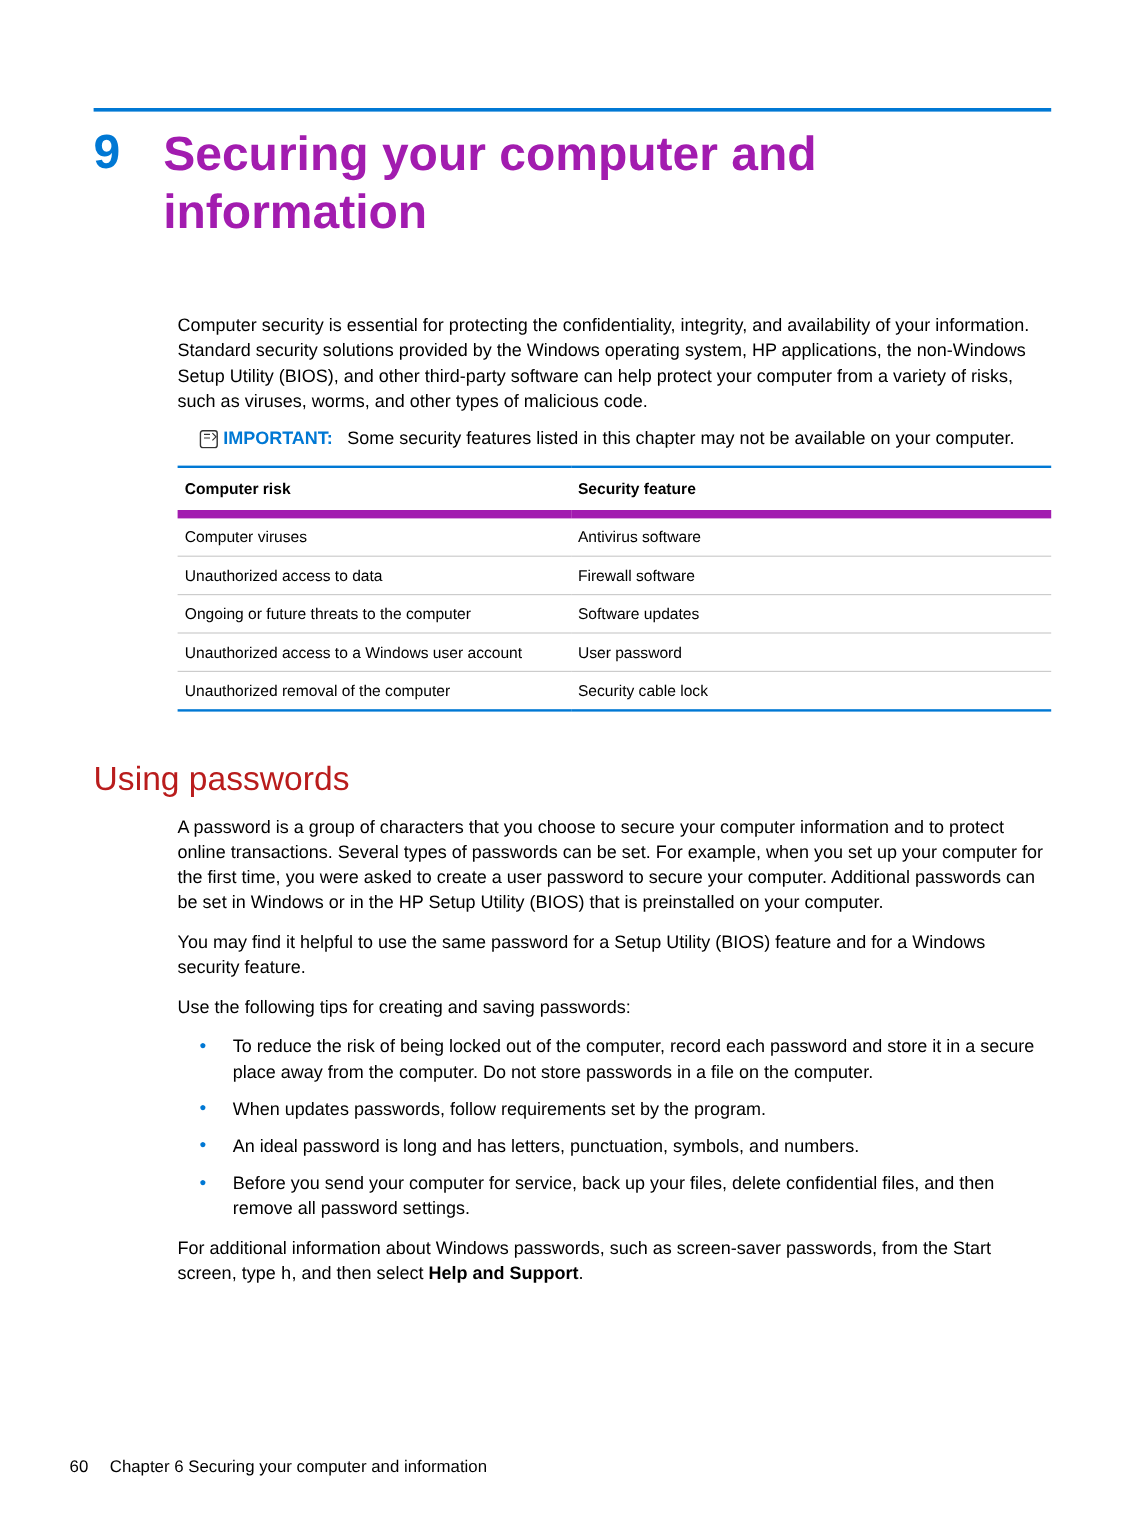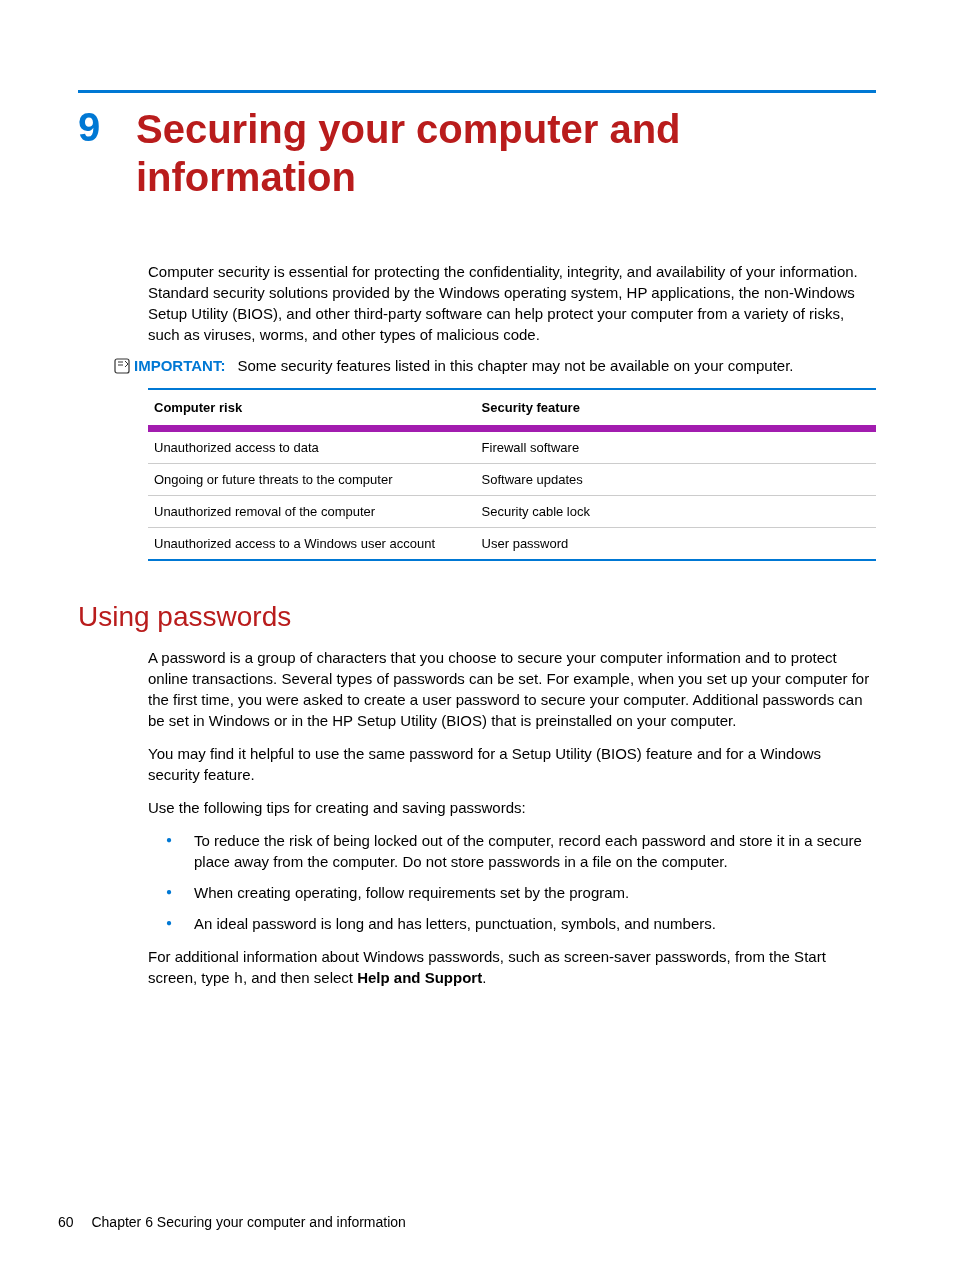--- a/index.html
+++ b/index.html
@@ -25,31 +25,32 @@
     .chapter-number {
       font-size: 40px;
       font-weight: bold;
       color: #0078d4;
       width: 58px;
       flex-shrink: 0;
     }
     .chapter-title {
       font-size: 40px;
       font-weight: bold;
-      color: #b91c1c;
+      color: #a21caf;
       line-height: 1.2;
     }
     .body-text {
       margin-left: 70px;
       line-height: 1.4;
       margin-bottom: 12px;
     }
     .important-row {
       display: flex;
       align-items: flex-start;
+      margin-left: 52px;
       margin-bottom: 14px;
       gap: 4px;
       padding-left: 36px;
     }
     .important-icon {
       width: 16px;
       height: 16px;
       flex-shrink: 0;
       margin-top: 1px;
     }
@@ -149,48 +150,53 @@
 
 <table class="risk-table">
   <thead>
     <tr class="top-border">
       <th>Computer risk</th>
       <th>Security feature</th>
     </tr>
   </thead>
   <tbody>
     <tr>
+        <td>Computer viruses</td>
+        <td>Antivirus software</td>
+      </tr>
+    <tr>
         <td>Unauthorized access to data</td>
         <td>Firewall software</td>
       </tr>
     <tr>
         <td>Ongoing or future threats to the computer</td>
         <td>Software updates</td>
       </tr>
     <tr>
+        <td>Unauthorized access to a Windows user account</td>
+        <td>User password</td>
+      </tr>
+    <tr>
         <td>Unauthorized removal of the computer</td>
         <td>Security cable lock</td>
-      </tr>
-    <tr>
-        <td>Unauthorized access to a Windows user account</td>
-        <td>User password</td>
       </tr>
   </tbody>
 </table>
 
 <h2 class="section-heading">Using passwords</h2>
 
 <p class="body-text">A password is a group of characters that you choose to secure your computer information and to protect online transactions. Several types of passwords can be set. For example, when you set up your computer for the first time, you were asked to create a user password to secure your computer. Additional passwords can be set in Windows or in the HP Setup Utility (BIOS) that is preinstalled on your computer.</p>
 <p class="body-text">You may find it helpful to use the same password for a Setup Utility (BIOS) feature and for a Windows security feature.</p>
 <p class="body-text">Use the following tips for creating and saving passwords:</p>
 
 <ul class="bullets">
   <li>To reduce the risk of being locked out of the computer, record each password and store it in a secure place away from the computer. Do not store passwords in a file on the computer.</li>
-  <li>When creating operating, follow requirements set by the program.</li>
+  <li>When updates passwords, follow requirements set by the program.</li>
   <li>An ideal password is long and has letters, punctuation, symbols, and numbers.</li>
+  <li>Before you send your computer for service, back up your files, delete confidential files, and then remove all password settings.</li>
 </ul>
 
 <p class="body-text">
   <span>For additional information about Windows passwords, such as screen-saver passwords, from the Start screen, type </span><span class="mono">h</span><span>, and then select </span><span class="bold">Help and Support</span><span>.</span>
 </p>
 
 <div class="footer">
   <span class="page-no">60</span>
   <span>Chapter 6   Securing your computer and information</span>
 </div>

